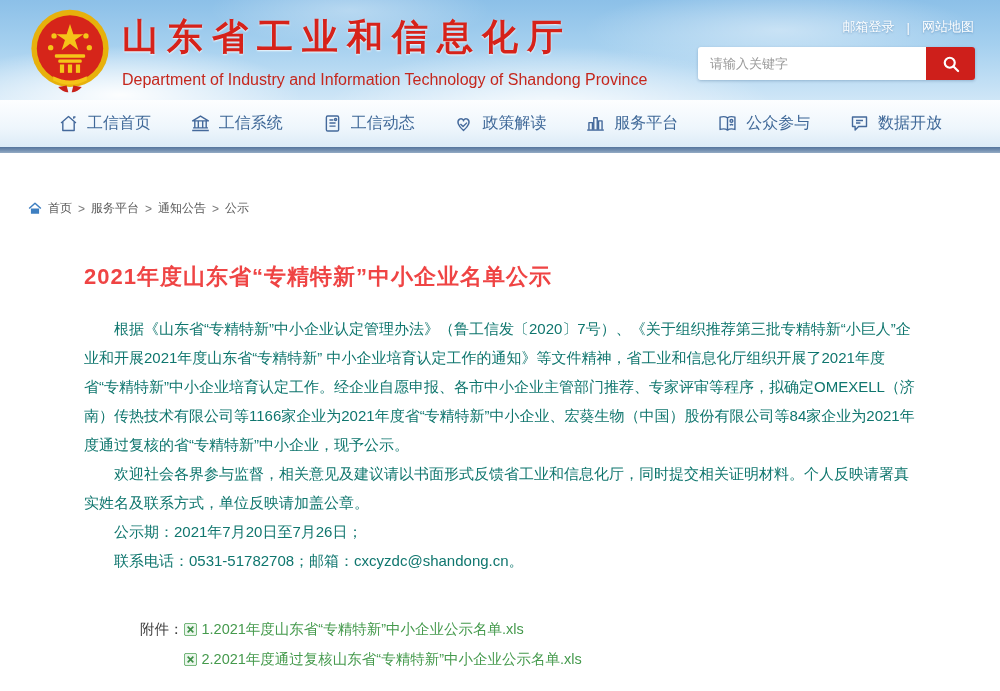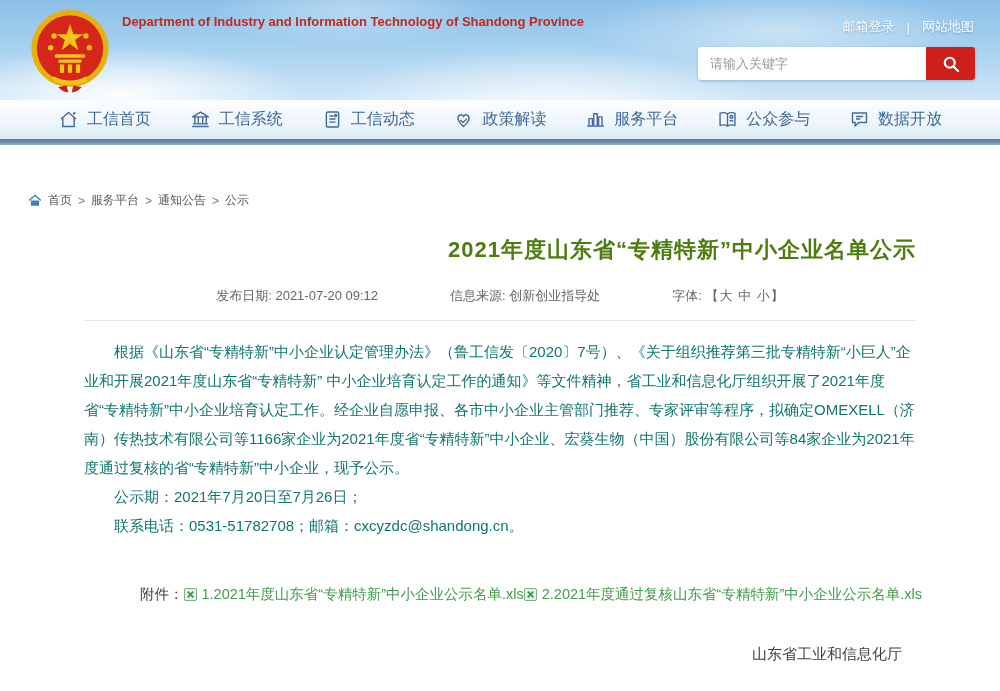--- a/index.html
+++ b/index.html
@@ -13,62 +13,62 @@
       radial-gradient(ellipse 320px 90px at 55% 110%, rgba(255,255,255,.85), rgba(255,255,255,0) 70%),
       radial-gradient(ellipse 280px 60px at 78% 30%, rgba(255,255,255,.45), rgba(255,255,255,0) 70%),
       radial-gradient(ellipse 200px 50px at 35% 10%, rgba(255,255,255,.35), rgba(255,255,255,0) 70%),
       linear-gradient(180deg,#8cc0e8 0%,#a5d0ef 45%,#cfe6f7 100%);
   }
   .emblem { position:absolute; left:28px; top:7px; width:84px; height:88px; }
   .title-block { position:absolute; left:122px; top:13px; }
   .site-title { font-family:"Liberation Serif","DejaVu Serif",serif; font-weight:bold;
     font-size:36px; color:#d6221a; letter-spacing:9px; white-space:nowrap;
     text-shadow:0 1px 2px rgba(255,255,255,.85); }
-  .site-subtitle { margin-top:1px; font-size:13px; font-weight:bold; color:#c5271d;
+  .site-subtitle { margin-top:9px; font-size:16px; font-weight:normal; color:#c5271d;
     white-space:nowrap; }
   .top-links { position:absolute; top:18px; right:26px; display:flex; gap:12px;
     font-size:13px; color:#fff; align-items:center; text-shadow:0 1px 2px rgba(0,60,120,.35); }
   .top-links span { cursor:pointer; }
   .search-bar { position:absolute; left:698px; top:47px; width:277px; height:33px;
     display:flex; box-shadow:0 1px 3px rgba(0,50,100,.25); border-radius:3px; overflow:hidden; }
   .search-input { flex:1; border:none; outline:none; padding:0 12px; font-size:13px; color:#444;
     font-family:"Liberation Sans","DejaVu Sans",sans-serif; }
   .search-input::placeholder { color:#9a9a9a; }
   .search-btn { width:49px; border:none; background:#ce1f1b; cursor:pointer;
     display:flex; align-items:center; justify-content:center; }
 
   
-  .navbar { height:39px; display:flex; align-items:center; justify-content:space-between;
+  .navbar { height:47px; display:flex; align-items:center; justify-content:space-between;
     padding:0 58px; background:linear-gradient(180deg,#fdfeff 0%,#eef6fc 60%,#dcebf7 100%); }
   .nav-item { display:flex; align-items:center; gap:8px; color:#3f6898; font-size:16px;
     cursor:pointer; white-space:nowrap; }
   .nav-item svg { display:block; }
   .nav-divider { height:6px;
     background:linear-gradient(180deg,#55759d 0%,#7490b1 55%,#94abc4 100%); }
 
   
   .breadcrumb { display:flex; align-items:center; gap:6px; padding:11px 0 6px 28px;
     font-size:12px; color:#595959;margin-top:36px; }
   .crumb { cursor:pointer; }
   .crumb-sep { color:#7a7a7a; }
 
   
   .article { width:832px; margin:0 auto; color:#3e3e3e; }
-  .article-title { text-align:right; font-size:22px; font-weight:bold; color:#4d7c0f;
-    letter-spacing:1px; margin:20px 0 22px; }
+  .article-title { text-align:left; font-size:22px; font-weight:bold; color:#ef4444;
+    letter-spacing:1px; margin:39px 0 22px; }
   .meta-row { display:flex; justify-content:center; gap:72px; font-size:13px; color:#666;
     padding-bottom:15px; border-bottom:1px solid #e7e7e7; }
   .meta-item { white-space:nowrap; }
   .font-size-ctrl { cursor:pointer; padding:0 1px; }
   .article-body { margin-top:16px; font-size:15px; line-height:29px; color:#0f766e; }
   .article-body p { text-indent:2em; }
   .attachments { display:flex; margin-top:39px; padding-left:56px; font-size:14.5px;
     line-height:30px; }
   .attach-label { color:#404040; white-space:nowrap; }
-  .attach-files { display:flex; }
+  .attach-files { display:flex; flex-direction:column; }
   .attach-link { display:flex; align-items:center; gap:5px; color:#459a4d; cursor:pointer;
     white-space:nowrap; }
   .xls-icon { display:inline-block; flex:0 0 auto; }
   .signature { margin-top:31px; text-align:right; padding-right:14px; font-size:15px;
     line-height:28px; color:#3e3e3e; }
 </style>
 </head>
 <body>
 
 <div class="header">
@@ -84,20 +84,21 @@
     <rect x="36" y="62" width="28" height="4" rx="1.5" fill="#f5c518"></rect>
     <rect x="38" y="68" width="5" height="10" fill="#f5c518"></rect>
     <rect x="47.5" y="68" width="5" height="10" fill="#f5c518"></rect>
     <rect x="57" y="68" width="5" height="10" fill="#f5c518"></rect>
     <path d="M30 82 Q50 92 70 82 L70 87 Q50 97 30 87 Z" fill="#f5c518"></path>
     <path d="M36 95 q6 7 12 6 l-2 -8 Z" fill="#c8221a"></path>
     <path d="M64 95 q-6 7 -12 6 l2 -8 Z" fill="#c8221a"></path>
   </svg>
 
   <div class="title-block">
+    <div class="site-title">山东省工业和信息化厅</div>
     <div class="site-subtitle">Department of Industry and Information Technology of Shandong Province</div>
   </div>
 
   <div class="top-links">
     <span>邮箱登录</span>
     <span>|</span>
     <span>网站地图</span>
   </div>
 
   <div class="search-bar">
@@ -180,32 +181,24 @@
   <span class="crumb">服务平台</span>
   <span class="crumb-sep">&gt;</span>
   <span class="crumb">通知公告</span>
   <span class="crumb-sep">&gt;</span>
   <span class="crumb">公示</span>
 </div>
 
 <div class="article">
   <h1 class="article-title">2021年度山东省“专精特新”中小企业名单公示</h1>
 
-  <div class="meta-row">
-    <span class="meta-item">发布日期: 2021-07-20 09:12</span>
-    <span class="meta-item">信息来源: 创新创业指导处</span>
-    <span class="meta-item">
-      <span>字体: 【</span><span class="font-size-ctrl">大</span>
-      <span class="font-size-ctrl">中</span>
-      <span class="font-size-ctrl">小</span><span>】</span>
-    </span>
-  </div>
 
   <div class="article-body">
     <p>根据《山东省“专精特新”中小企业认定管理办法》（鲁工信发〔2020〕7号）、《关于组织推荐第三批专精特新“小巨人”企业和开展2021年度山东省“专精特新” 中小企业培育认定工作的通知》等文件精神，省工业和信息化厅组织开展了2021年度省“专精特新”中小企业培育认定工作。经企业自愿申报、各市中小企业主管部门推荐、专家评审等程序，拟确定OMEXELL（济南）传热技术有限公司等1166家企业为2021年度省“专精特新”中小企业、宏葵生物（中国）股份有限公司等84家企业为2021年度通过复核的省“专精特新”中小企业，现予公示。</p>
+    <p>欢迎社会各界参与监督，相关意见及建议请以书面形式反馈省工业和信息化厅，同时提交相关证明材料。个人反映请署真实姓名及联系方式，单位反映请加盖公章。</p>
     <p>公示期：2021年7月20日至7月26日；</p>
     <p>联系电话：0531-51782708；邮箱：cxcyzdc@shandong.cn。</p>
   </div>
 
   <div class="attachments">
     <span class="attach-label">附件：</span>
     <span class="attach-files">
       <span class="attach-link">
         <svg class="xls-icon" width="13" height="13" viewBox="0 0 16 16">
           <rect x="0.5" y="0.5" width="15" height="15" rx="2" fill="#e9f5ea" stroke="#4aa052"></rect>

